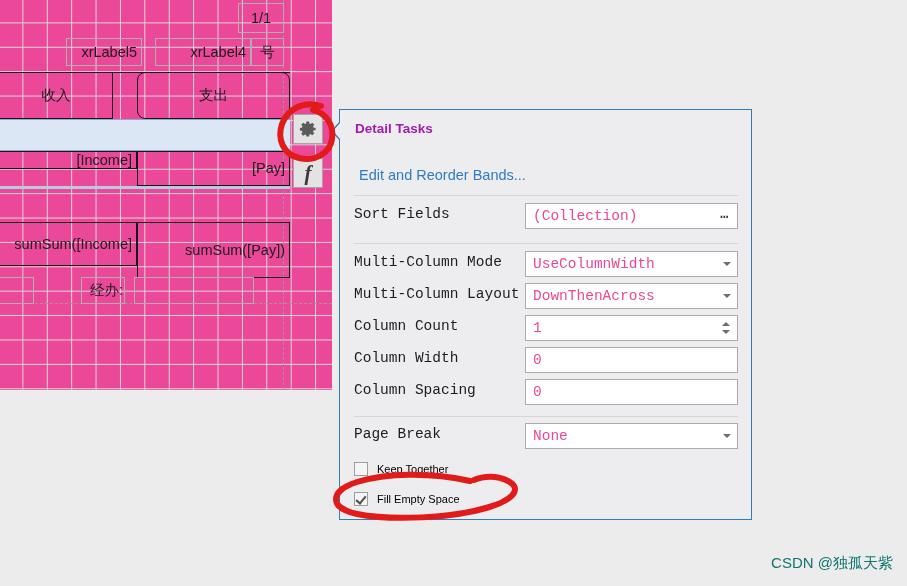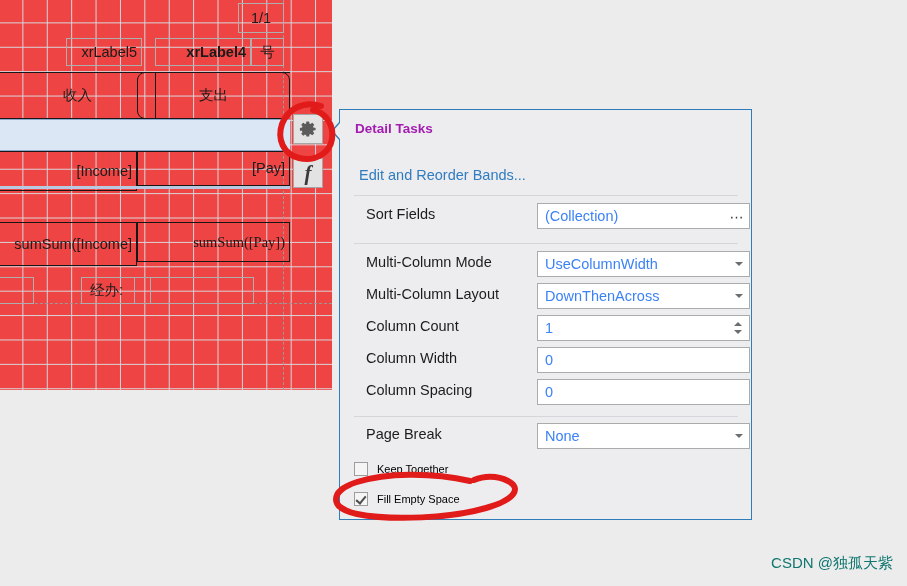--- a/index.html
+++ b/index.html
@@ -14,21 +14,21 @@
     overflow: hidden;
     position: relative;
   }
 
   
   #design-surface {
     position: absolute;
     left: 0; top: 0;
     width: 332px;
     height: 390px;
-    background: #ef4444;
+    background: #ec4899;
     overflow: hidden;
   }
   #design-grid {
     position: absolute;
     left: 0; top: 0;
     width: 332px; height: 390px;
     background-image:
       linear-gradient(to right, #d8d8dc 1px, transparent 1px),
       linear-gradient(to bottom, #d8d8dc 1px, transparent 1px);
     background-size: 24.4px 24.4px;
@@ -170,23 +170,24 @@
   .hr {
     position: absolute;
     left: 14px;
     width: 384px;
     height: 0;
     border-top: 1px solid #d6d5d9;
   }
 
   .row {
     position: absolute;
-    left: 26px;
+    left: 14px;
     width: 384px;
     height: 26px;
+    font-family: Liberation Mono, monospace;
   }
   .row-label {
     position: absolute;
     left: 0;
     top: 3px;
     font-size: 14.5px;
     color: #1c1c1c;
     white-space: nowrap;
   }
   .field {
@@ -197,21 +198,21 @@
     height: 26px;
     box-sizing: border-box;
     background: #ffffff;
     border: 1px solid #ababab;
     display: flex;
     align-items: center;
   }
   .field-text {
     padding-left: 7px;
     font-size: 14.5px;
-    color: #3b82f6;
+    color: #ec4899;
     white-space: nowrap;
     flex: 1;
     overflow: hidden;
   }
   .ellipsis-btn {
     width: 24px;
     height: 24px;
     display: flex;
     align-items: flex-end;
     justify-content: center;
@@ -310,38 +311,38 @@
 
 <div id="design-surface">
   <div id="design-grid"></div>
 
   <div class="page-guide-v"></div>
   <div class="page-guide-h" style="top:303px;"></div>
 
   <div class="ctl center" style="left:238px; top:3px; width:46px; height:30px;">1/1</div>
 
   <div class="ctl right" style="left:66px; top:38px; width:76px; height:28px;">xrLabel5</div>
-  <div class="ctl right" style="left:155px; top:38px; width:96px; height:28px;font-weight:bold;">xrLabel4</div>
+  <div class="ctl right" style="left:155px; top:38px; width:96px; height:28px;">xrLabel4</div>
   <div class="ctl center" style="left:251px; top:38px; width:33px; height:28px;">号</div>
 
   <div class="band-line" style="top:72px; width:290px;"></div>
-  <div class="ctl center strong" style="left:0px; top:72px; width:156px; height:47px; border-left:none;">收入</div>
+  <div class="ctl center strong" style="left:0px; top:72px; width:113px; height:47px; border-left:none;">收入</div>
   <div class="ctl center strong" style="left:137px; top:72px; width:153px; height:47px;border-radius:8px;">支出</div>
 
   <div id="selected-band"></div>
 
-  <div class="ctl right strong" style="left:0px; top:151px; width:137px; height:40px; border-left:none;">[Income]</div>
+  <div class="ctl right strong" style="left:0px; top:151px; width:137px; height:18px; border-left:none;">[Income]</div>
   <div class="ctl right strong" style="left:137px; top:151px; width:153px; height:35px;">[Pay]</div>
   <div id="selected-band-edge"></div>
 
   <div class="ctl right strong" style="left:-14px; top:222px; width:151px; height:44px;">sumSum([Income]</div>
-  <div class="ctl right strong" style="left:137px; top:222px; width:153px; height:40px;font-family:Liberation Serif, serif;">sumSum([Pay])</div>
+  <div class="ctl right strong" style="left:137px; top:222px; width:153px; height:56px;">sumSum([Pay])</div>
 
   <div class="ctl" style="left:-30px; top:277px; width:64px; height:27px;"></div>
-  <div class="ctl left" style="left:81px; top:277px; width:70px; height:27px;padding-left:8px;">经办:</div>
+  <div class="ctl left" style="left:81px; top:277px; width:44px; height:27px;padding-left:8px;">经办:</div>
   <div class="ctl left" style="left:134px; top:277px; width:120px; height:27px;"></div>
 </div>
 
 <div class="smart-btn" id="smart-btn-gear">
   <svg width="18" height="18" viewBox="0 0 18 18">
     <path fill="#5b5b5b" d="M9 5.9a3.1 3.1 0 1 0 0 6.2 3.1 3.1 0 0 0 0-6.2zm0 4.6a1.5 1.5 0 1 1 0-3 1.5 1.5 0 0 1 0 3z"></path>
     <path fill="#5b5b5b" d="M16 7.7h-1.4a5.8 5.8 0 0 0-.6-1.4l1-1a.6.6 0 0 0 0-.9l-1.4-1.4a.6.6 0 0 0-.9 0l-1 1a5.8 5.8 0 0 0-1.4-.6V2a.6.6 0 0 0-.6-.6H7.8a.6.6 0 0 0-.6.6v1.4a5.8 5.8 0 0 0-1.4.6l-1-1a.6.6 0 0 0-.9 0L2.5 4.4a.6.6 0 0 0 0 .9l1 1a5.8 5.8 0 0 0-.6 1.4H1.5a.6.6 0 0 0-.6.6v1.9c0 .3.3.6.6.6h1.4c.1.5.3 1 .6 1.4l-1 1a.6.6 0 0 0 0 .9l1.4 1.4c.2.2.6.2.9 0l1-1c.4.3.9.5 1.4.6V16c0 .3.3.6.6.6h1.9c.3 0 .6-.3.6-.6v-1.4c.5-.1 1-.3 1.4-.6l1 1c.3.2.7.2.9 0l1.4-1.4a.6.6 0 0 0 0-.9l-1-1c.3-.4.5-.9.6-1.4H16c.3 0 .6-.3.6-.6V8.3a.6.6 0 0 0-.6-.6z"></path>
   </svg>
 </div>
 <div class="smart-btn" id="smart-btn-fx">

